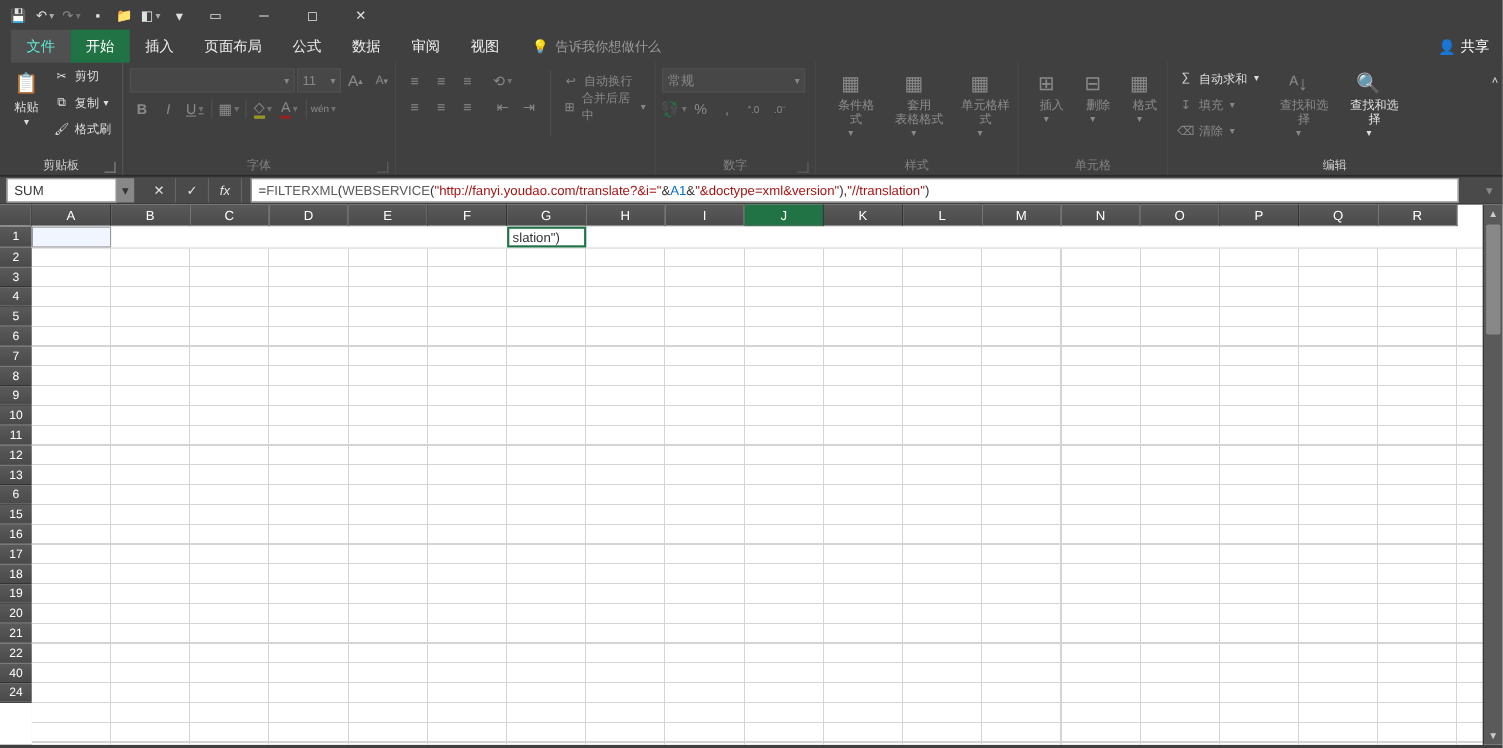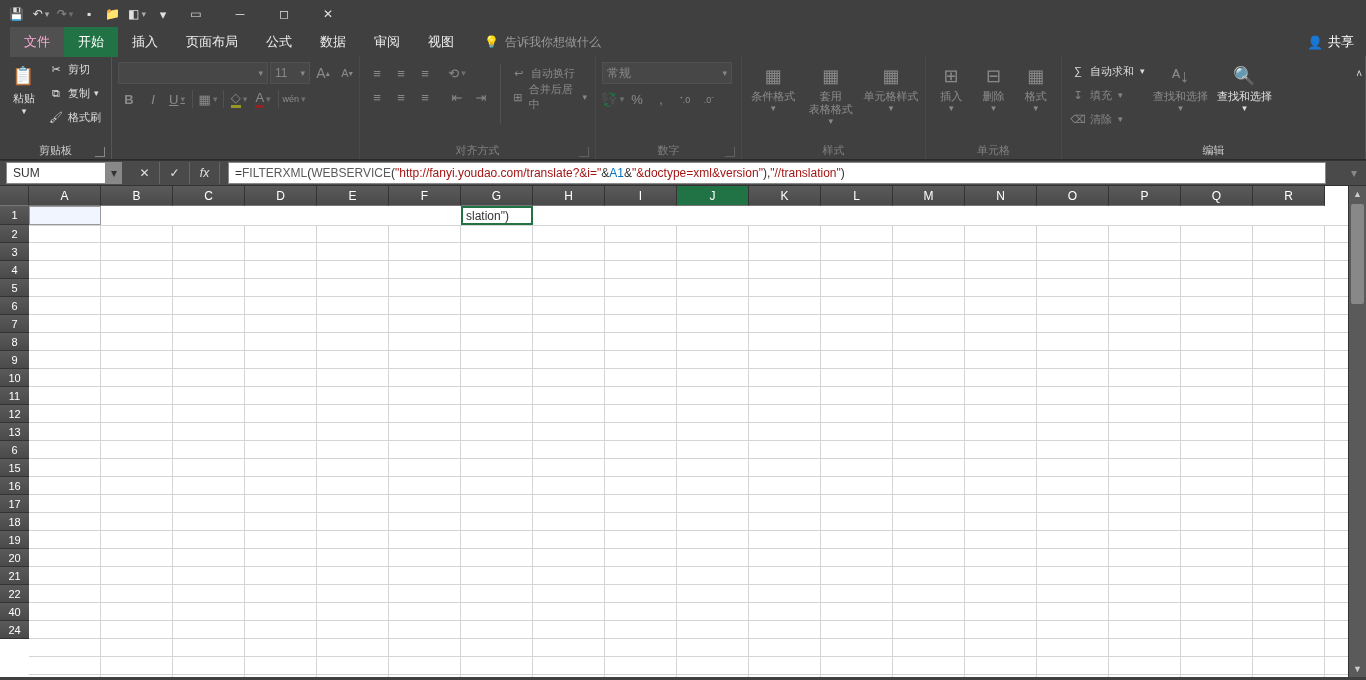--- a/index.html
+++ b/index.html
@@ -8,21 +8,21 @@
 
 .titlebar { height: 28px; background: #404040; display: flex; align-items: center; }
 .qat { display: flex; align-items: center; gap: 6px; padding-left: 8px; }
 .qat .ico { width: 18px; height: 18px; display: flex; align-items: center; justify-content: center; cursor: pointer; }
 .title-center { flex: 1; text-align: center; font-size: 13px; color: #fff; }
 .win-controls { display: flex; }
 .win-controls .wbtn { width: 44px; height: 28px; display: flex; align-items: center; justify-content: center; cursor: pointer; }
 
 
 .tabs-row { height: 28px; background: #404040; display: flex; align-items: center; padding-left: 10px; }
-.file-tab { background: #505050; color: #f9a8d4; padding: 6px 14px; font-size: 13px; }
+.file-tab { background: #505050; color: #5eead4; padding: 6px 14px; font-size: 13px; }
 .tab { padding: 6px 14px; font-size: 13px; color: #eee; cursor: pointer; }
 .tab.active { background: #217346; color: #fff; }
 .tell-me { margin-left: 16px; display: flex; align-items: center; color: #999; font-size: 12px; gap: 6px; }
 .share { margin-left: auto; margin-right: 12px; color: #fff; font-size: 13px; display: flex; align-items: center; gap: 4px; }
 
 
 .ribbon { height: 104px; background: #404040; display: flex; border-bottom: 1px solid #2a2a2a; }
 .group { display: flex; flex-direction: column; padding: 2px 6px 0 6px; border-right: 1px solid #555; }
 .group-body { flex: 1; display: flex; align-items: flex-start; gap: 4px; }
 .group-label { height: 18px; font-size: 11px; color: #ccc; text-align: center; display: flex; align-items: center; justify-content: center; position: relative; }
@@ -33,21 +33,21 @@
 .big-btn .icon { width: 28px; height: 28px; display: flex; align-items: center; justify-content: center; font-size: 18px; }
 .big-btn .lbl { font-size: 11px; color: #ddd; text-align: center; line-height: 12px; }
 .btn-row { display: flex; align-items: center; gap: 4px; font-size: 11px; color: #ddd; cursor: pointer; height: 22px; padding: 0 2px; }
 .btn-row .icon { width: 16px; height: 16px; display: flex; align-items: center; justify-content: center; }
 .small-ico { width: 22px; height: 22px; display: flex; align-items: center; justify-content: center; cursor: pointer; font-size: 13px; }
 .combo { background: #505050; border: 1px solid #666; height: 22px; color: #ddd; font-size: 12px; display: flex; align-items: center; padding: 0 4px; }
 .caret::after { content: "▾"; font-size: 9px; color: #aaa; margin-left: 2px; }
 .disabled { opacity: 0.45; }
 .big-btn-wide { display: flex; flex-direction: column; align-items: center; cursor: pointer; padding-top: 4px; }
 .big-btn-wide .icon { width: 28px; height: 28px; display:flex; align-items:center; justify-content:center; font-size:18px;}
-.big-btn-wide .lbl { font-size: 11px; text-align:center; line-height:13px; }
+.big-btn-wide .lbl { font-size: 11px; text-align:center; line-height:13px;margin-left:10px; }
 
 
 .formula-row { height: 26px; background: #4a4a4a; display: flex; align-items: center; border-top: 1px solid #333; border-bottom: 1px solid #333; }
 .name-box { width: 100px; height: 22px; margin-left: 6px; background: #fff; color: #333; font-size: 12px; display: flex; align-items: center; padding: 0 6px; border: 1px solid #888; }
 .name-drop { width: 16px; height: 22px; background: #888; display:flex; align-items:center; justify-content:center; cursor: pointer; color:#333;}
 .fx-buttons { display: flex; align-items: center; gap: 0; margin-left: 8px; }
 .fx-btn { width: 30px; height: 22px; display: flex; align-items: center; justify-content: center; cursor: pointer; border-right: 1px solid #666; }
 .formula-input { flex: 1; height: 22px; background: #fff; color: #333; margin-left: 8px; margin-right: 20px; border: 1px solid #888; padding: 0 6px; font-size: 12px; display: flex; align-items: center; font-family: Calibri, sans-serif; }
 .formula-input .fn { color: #5a5a5a; }
 .formula-input .str { color: #a31515; }
@@ -171,20 +171,24 @@
         <span class="small-ico caret">
             <span style="border-bottom:3px solid #ffff00;">◇</span>
           </span>
         <span class="small-ico caret">
             <span style="border-bottom:3px solid #ff0000;">A</span>
           </span>
         <span style="width:1px;height:18px;background:#666;margin:0 2px;"></span>
         <span class="small-ico caret" style="font-size:9px;">wén</span>
       </div>
     </div>
+    <div class="group-label">
+        <span>字体</span>
+        <span class="launcher"></span>
+      </div>
   </div>
 
   <div class="group disabled" style="width:236px;">
     <div class="group-body">
       <div class="vstack" style="padding-top:4px;">
         <div class="hstack">
           <span class="small-ico">≡</span>
           <span class="small-ico">≡</span>
           <span class="small-ico">≡</span>
           <span style="width:6px;"></span>
@@ -205,24 +209,20 @@
             <span class="icon">↩</span>
             <span>自动换行</span>
           </div>
         <div class="btn-row">
             <span class="icon">⊞</span>
             <span>合并后居中</span>
             <span style="font-size:9px;margin-left:2px;">▾</span>
           </div>
       </div>
     </div>
-    <div class="group-label">
-        <span>对齐方式</span>
-        <span class="launcher"></span>
-      </div>
   </div>
 
   <div class="group disabled" style="width:146px;">
     <div class="group-body" style="flex-direction:column;gap:4px;padding-top:4px;">
       <div class="combo" style="width:130px;">
           <span>常规</span>
           <span style="margin-left:auto;font-size:9px;">▾</span>
         </div>
       <div class="hstack">
         <span class="small-ico caret">💱</span>

